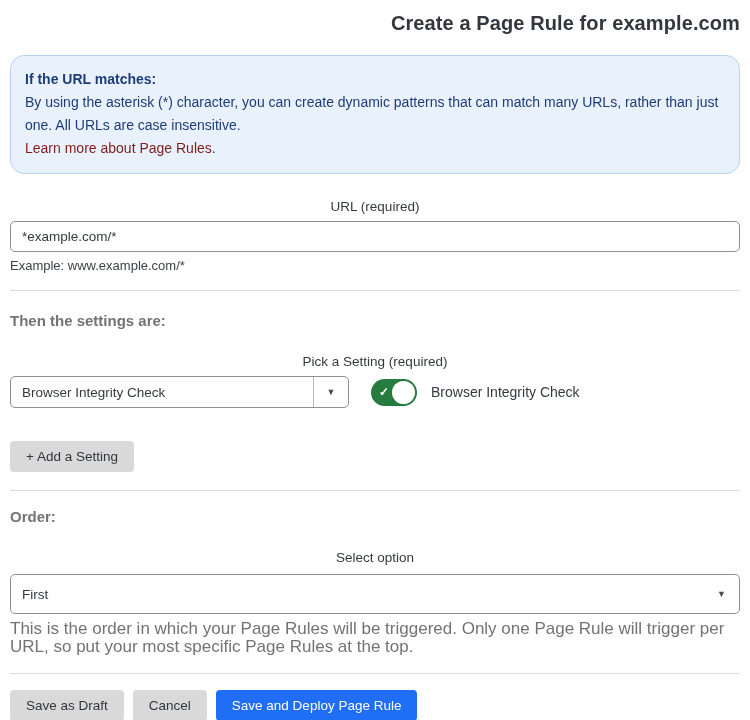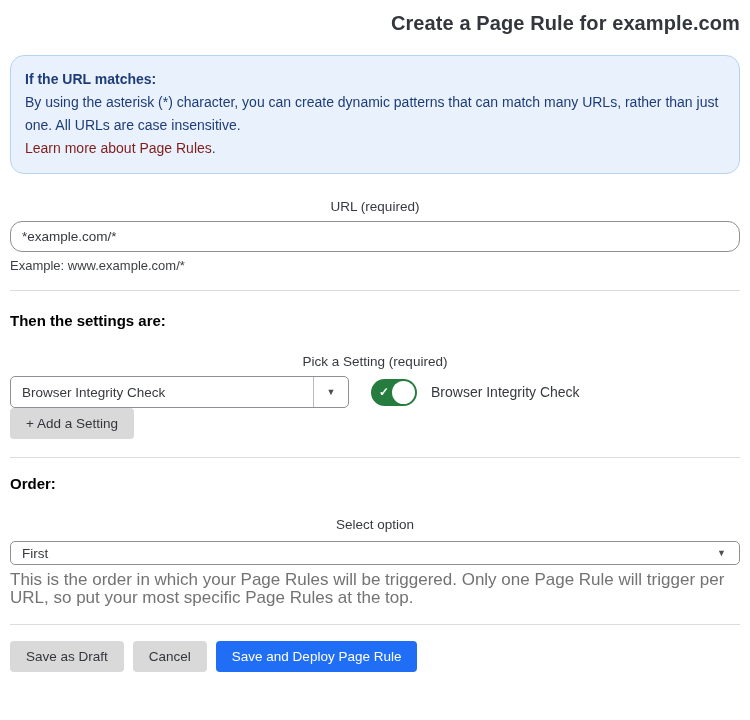--- a/index.html
+++ b/index.html
@@ -42,21 +42,21 @@
     margin-top: 25px;
     font-size: 13.5px;
     color: #36393f;
     text-align: center;
   }
   .text-input {
     margin-top: 7px;
     width: 100%;
     height: 31px;
     border: 1px solid #8c8f94;
-    border-radius: 12px;
+    border-radius: 5px;
     padding: 0 11px;
     font-size: 13.5px;
     font-family: "Liberation Sans", sans-serif;
     color: #36393f;
     background: #ffffff;
     outline: none;
   }
   .helper-text {
     margin-top: 6px;
     font-size: 13px;
@@ -67,21 +67,21 @@
     margin-top: 17px;
     border: none;
     border-top: 1px solid #dcdcdc;
     height: 0;
   }
 
   .section-heading {
     margin-top: 21px;
     font-size: 15px;
     font-weight: 700;
-    color: #000000;
+    color: #737373;
   }
 
   .setting-row {
     margin-top: 7px;
     display: flex;
     align-items: center;
   }
   .setting-dropdown {
     width: 339px;
     height: 32px;
@@ -154,26 +154,26 @@
     padding: 0 16px;
     border: none;
     border-radius: 4px;
     font-family: "Liberation Sans", sans-serif;
     font-size: 13.5px;
     cursor: pointer;
   }
   .btn-gray { background: #d9d9d9; color: #33363c; }
   .btn-blue { background: #1f6ef5; color: #ffffff; }
 
-  .add-setting-btn { }
+  .add-setting-btn { margin-top: 33px; }
 
   .order-select {
     margin-top: 9px;
     width: 100%;
-    height: 24px;
+    height: 40px;
     border: 1px solid #8c8f94;
     border-radius: 5px;
     background: #ffffff;
     display: flex;
     align-items: center;
     padding: 0 11px;
     font-size: 13.5px;
     color: #36393f;
     cursor: pointer;
   }

